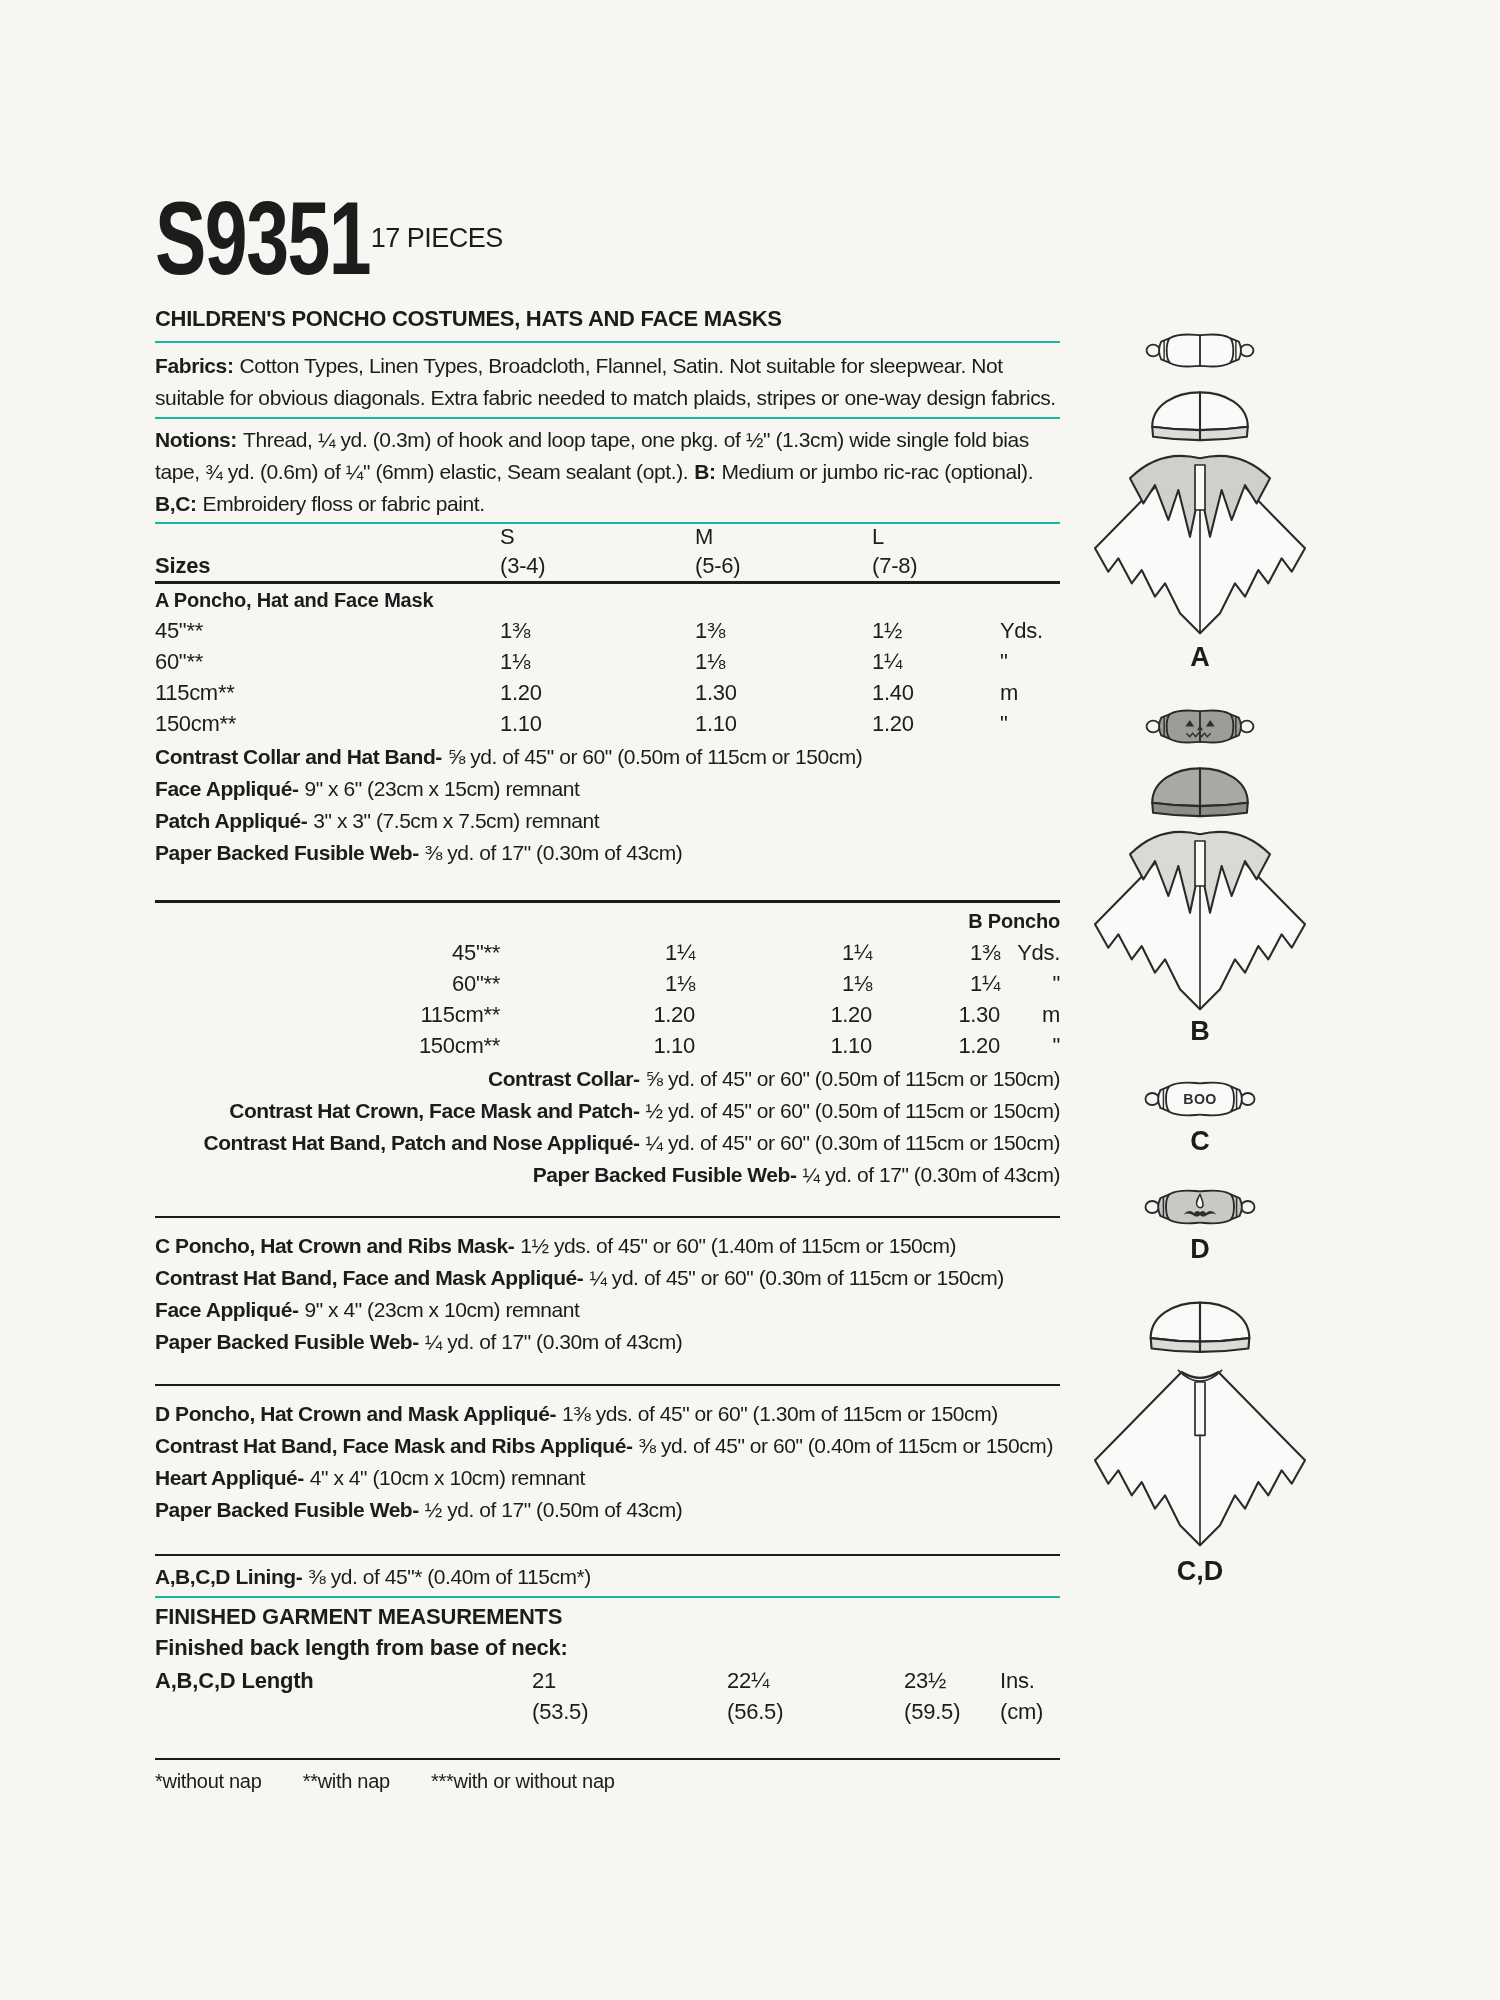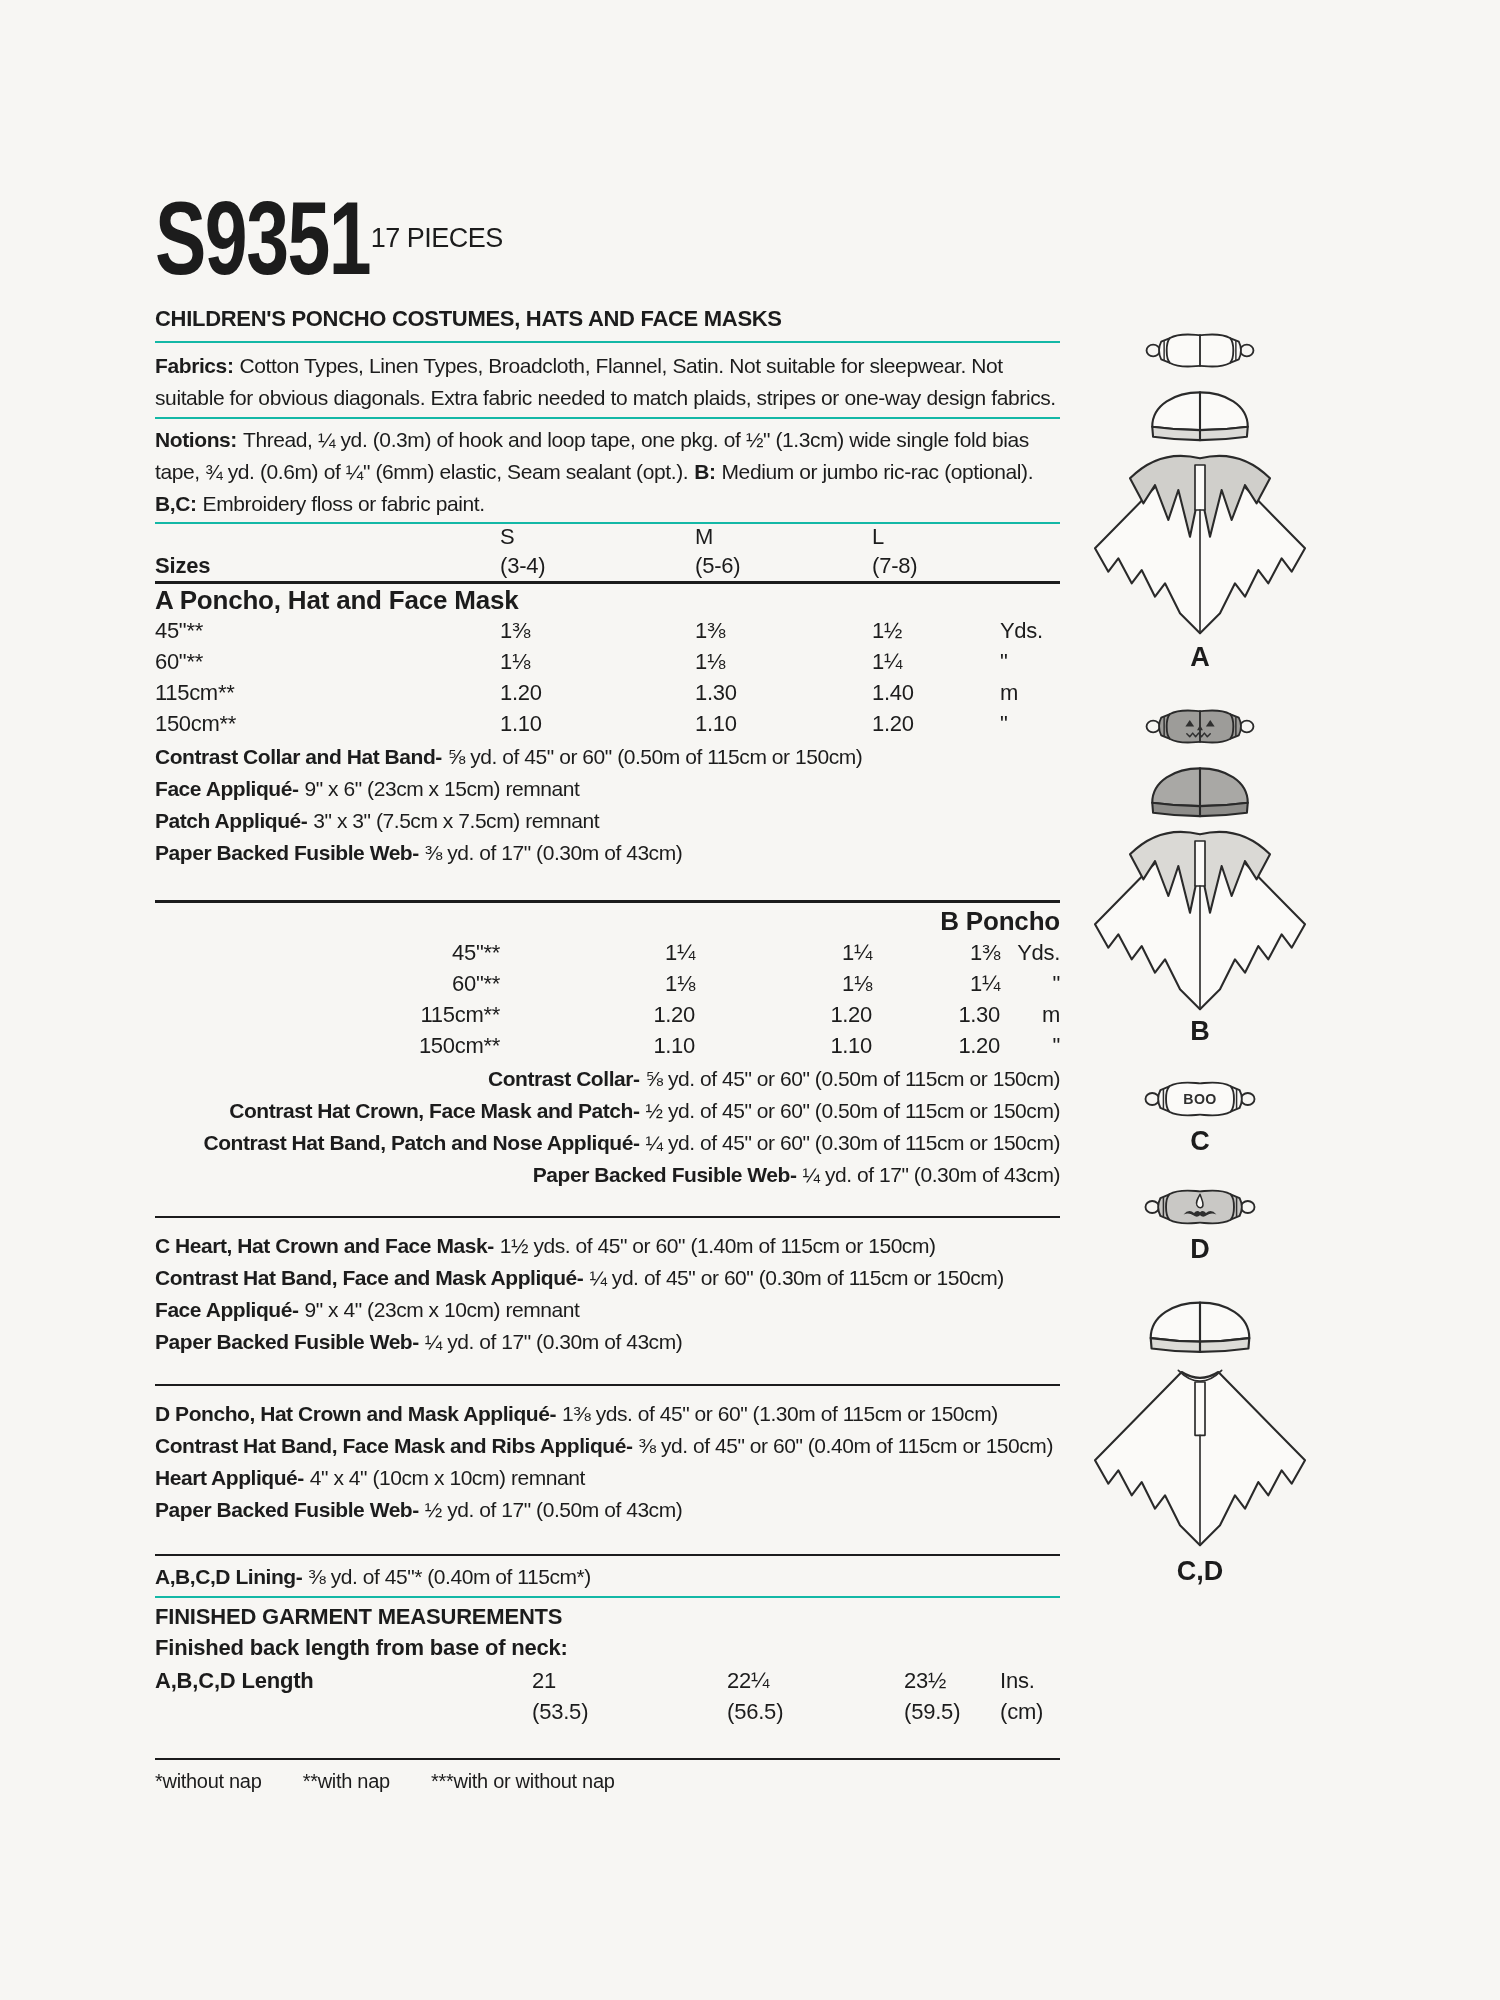--- a/index.html
+++ b/index.html
@@ -31,21 +31,21 @@
   #notions-block{top:424px;padding-bottom:2px;}
   .inl-b{font-weight:700;}
   .nt{margin-left:6px;}
   .gap{margin-left:6px;}
 
   
   .cols{display:grid;grid-template-columns:345px 195px 177px 128px 60px;}
   #sizehdr-block{top:522px;font-size:22px;line-height:29px;padding-bottom:1px;}
   .sizes-label{font-weight:700;}
 
-  .sec-heading{font-size:26px;font-weight:700;line-height:25px;margin-bottom:2px;}
+  .sec-heading{font-size:20px;font-weight:700;line-height:25px;margin-bottom:2px;}
   .yrow{font-size:22px;line-height:31px;letter-spacing:-0.3px;}
   .notes{margin-top:2px;}
   .note{font-size:21px;line-height:32px;letter-spacing:-0.45px;white-space:nowrap;}
   .note b{letter-spacing:-0.45px;}
 
   #secA-block{top:588px;}
   #secB-block{top:900px;padding-top:5px;text-align:right;}
   #secB-block .sec-heading{line-height:26px;margin-bottom:3px;}
   #secC-block{top:1216px;padding-top:12px;}
   #secD-block{top:1384px;padding-top:12px;}
@@ -192,21 +192,21 @@
     </div>
     <div class="notes">
       <div class="note"><b>Contrast Collar-</b><span class="nt">⅝ yd. of 45" or 60" (0.50m of 115cm or 150cm)</span></div>
       <div class="note"><b>Contrast Hat Crown, Face Mask and Patch-</b><span class="nt">½ yd. of 45" or 60" (0.50m of 115cm or 150cm)</span></div>
       <div class="note"><b>Contrast Hat Band, Patch and Nose Appliqué-</b><span class="nt">¼ yd. of 45" or 60" (0.30m of 115cm or 150cm)</span></div>
       <div class="note"><b>Paper Backed Fusible Web-</b><span class="nt">¼ yd. of 17" (0.30m of 43cm)</span></div>
     </div>
   </div>
 
   <div class="block bt2" id="secC-block">
-    <div class="note"><b>C Heart, Hat Crown and Face Mask-</b><span class="nt">1½ yds. of 45" or 60" (1.40m of 115cm or 150cm)</span></div>
+    <div class="note"><b>C Poncho, Hat Crown and Ribs Mask-</b><span class="nt">1½ yds. of 45" or 60" (1.40m of 115cm or 150cm)</span></div>
     <div class="note"><b>Contrast Hat Band, Face and Mask Appliqué-</b><span class="nt">¼ yd. of 45" or 60" (0.30m of 115cm or 150cm)</span></div>
     <div class="note"><b>Face Appliqué-</b><span class="nt">9" x 4" (23cm x 10cm) remnant</span></div>
     <div class="note"><b>Paper Backed Fusible Web-</b><span class="nt">¼ yd. of 17" (0.30m of 43cm)</span></div>
   </div>
 
   <div class="block bt2" id="secD-block">
     <div class="note"><b>D Poncho, Hat Crown and Mask Appliqué-</b><span class="nt">1⅜ yds. of 45" or 60" (1.30m of 115cm or 150cm)</span></div>
     <div class="note"><b>Contrast Hat Band, Face Mask and Ribs Appliqué-</b><span class="nt">⅜ yd. of 45" or 60" (0.40m of 115cm or 150cm)</span></div>
     <div class="note"><b>Heart Appliqué-</b><span class="nt">4" x 4" (10cm x 10cm) remnant</span></div>
     <div class="note"><b>Paper Backed Fusible Web-</b><span class="nt">½ yd. of 17" (0.50m of 43cm)</span></div>

